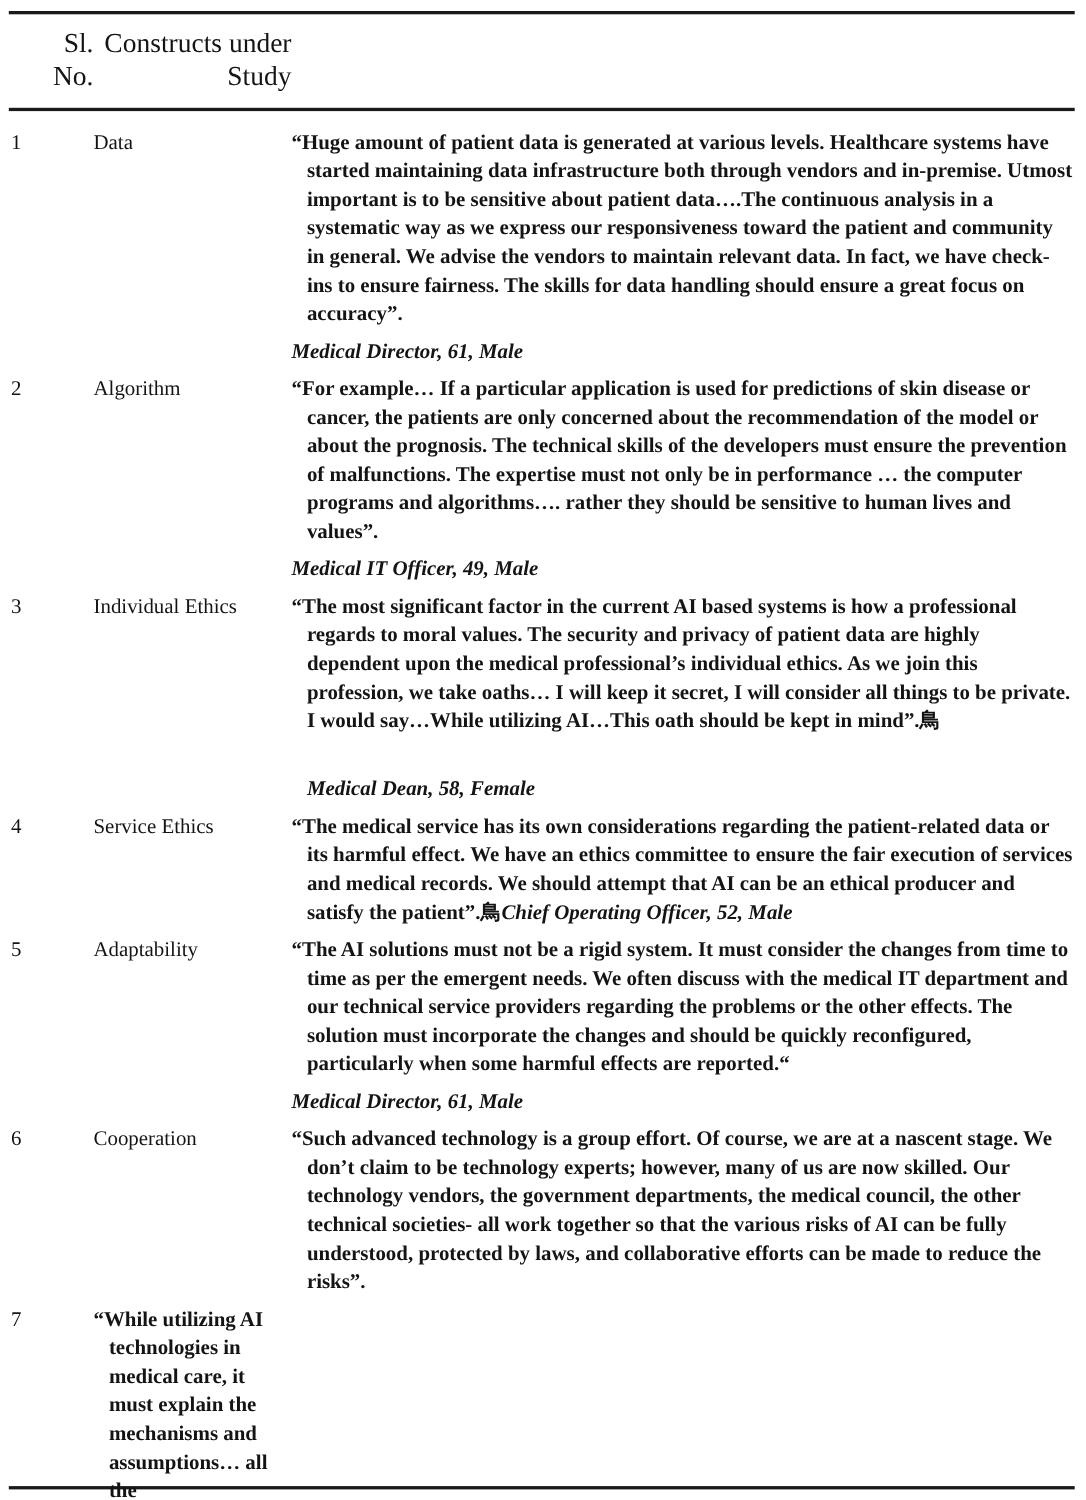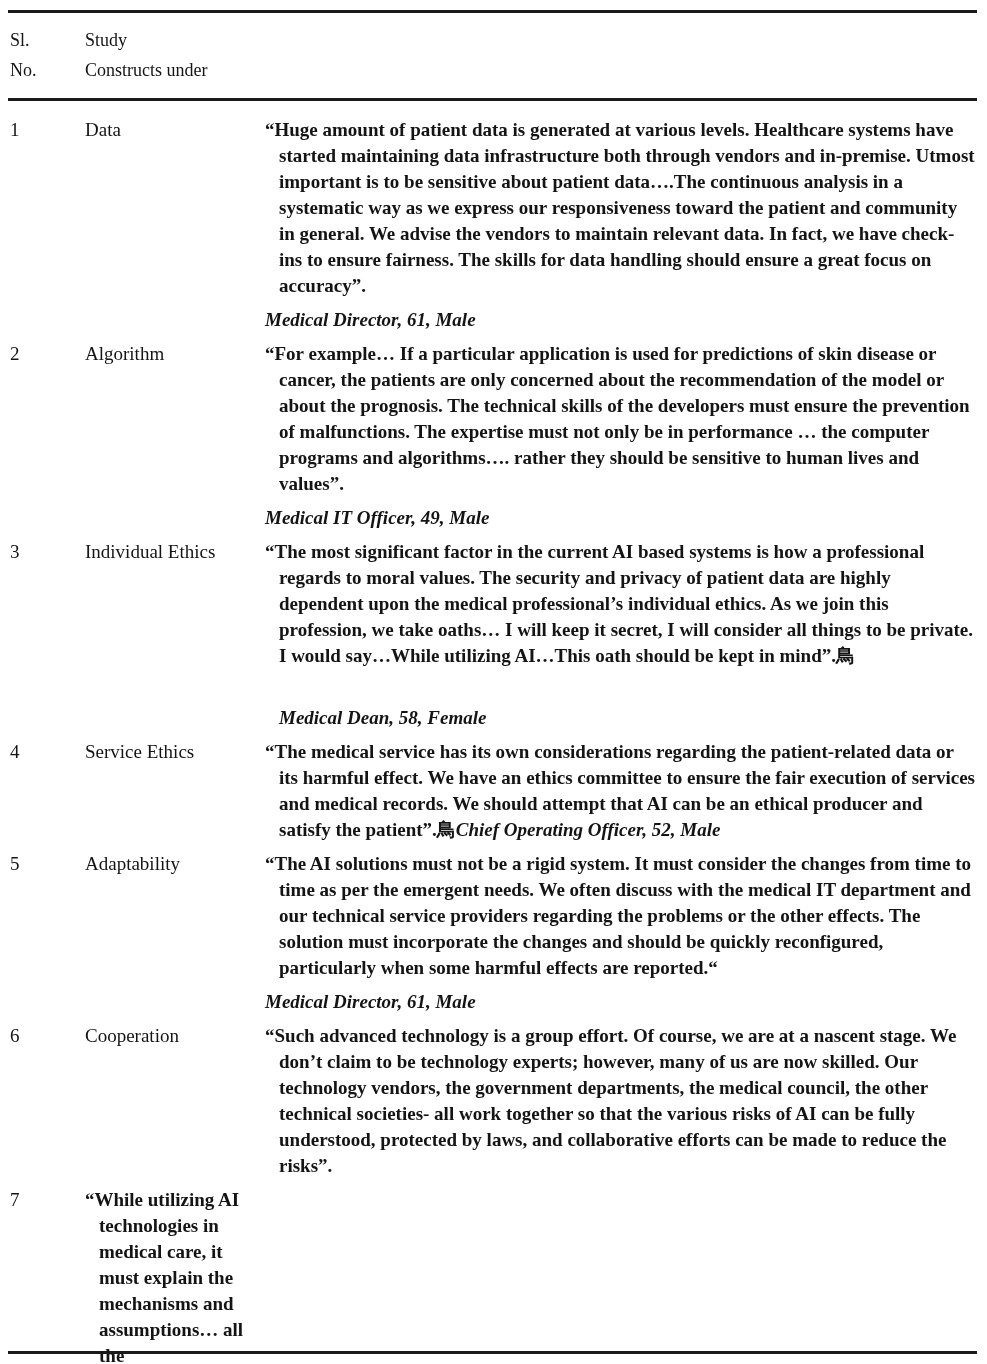--- a/index.html
+++ b/index.html
@@ -21,21 +21,22 @@
     width: 969px;
     height: 1344px;
     border-top: 3.5px solid #1a1a1a;
     border-bottom: 3px solid #1a1a1a;
   }
   .hdr {
     display: grid;
     grid-template-columns: 77px 180px 1fr;
     padding: 12px 0 13px 0;
     border-bottom: 3px solid #1a1a1a;
-    font-size: 18px;
+    font-size: 25px;
+    text-align: right;
   }
   .hdr-cell div { line-height: 30px; }
   .rows { padding-top: 16px; }
   .row {
     display: grid;
     grid-template-columns: 77px 180px 1fr;
     margin-bottom: 8px;
     font-size: 19px;
     line-height: 26px;
   }
@@ -59,22 +60,22 @@
 
 <div class="page">
   <div class="tbl">
 
     <div class="hdr">
       <div class="hdr-cell cell-no">
         <div>Sl.</div>
         <div>No.</div>
       </div>
       <div class="hdr-cell">
+        <div>Constructs under</div>
         <div>Study</div>
-        <div>Constructs under</div>
       </div>
     </div>
 
     <div class="rows">
 
       <div class="row">
         <div class="cell-no">1</div>
         <div class="cell-construct">Data</div>
         <div class="cell-resp">
           <p class="quote">“Huge amount of patient data is generated at various levels. Healthcare systems have started maintaining data infrastructure both through vendors and in-premise. Utmost important is to be sensitive about patient data….The continuous analysis in a systematic way as we express our responsiveness toward the patient and community in general. We advise the vendors to maintain relevant data. In fact, we have check-ins to ensure fairness. The skills for data handling should ensure a great focus on accuracy”.</p>

